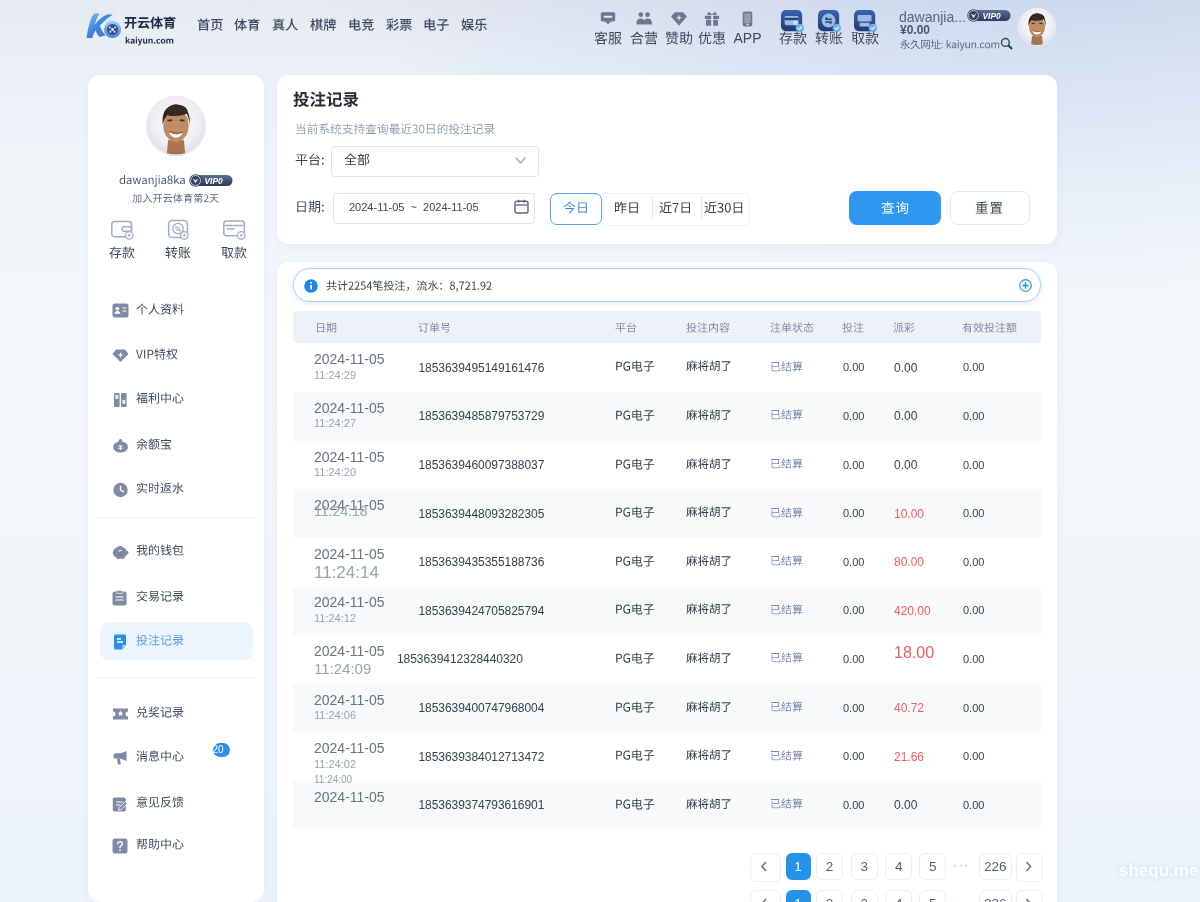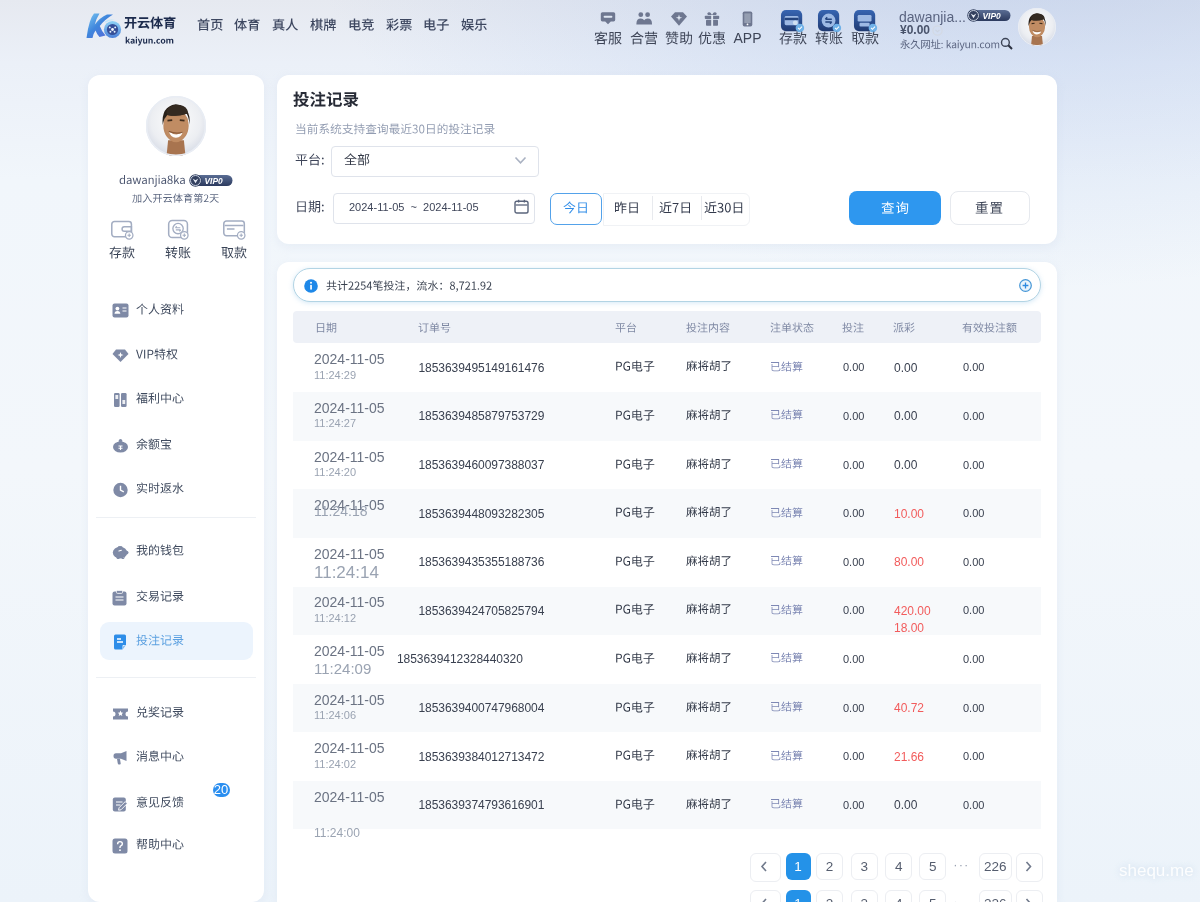--- a/index.html
+++ b/index.html
@@ -377,21 +377,21 @@
         <path d="M3.6 -1.8L3.6 -0.2C3.6 0.6 3.9 0.9 5.1 0.9C5.4 0.9 7.1 0.9 7.4 0.9C8.4 0.9 8.6 0.5 8.7 -0.8C8.5 -0.9 8.1 -1.0 7.9 -1.1C7.9 -0.0 7.8 0.1 7.3 0.1C6.9 0.1 5.5 0.1 5.2 0.1C4.6 0.1 4.5 0.0 4.5 -0.2L4.5 -1.8ZM8.9 -1.7C9.5 -1.0 10.2 -0.1 10.4 0.4L11.2 0.1C10.9 -0.5 10.2 -1.4 9.6 -2.0ZM2.2 -1.9C1.9 -1.2 1.3 -0.3 0.7 0.2L1.5 0.6C2.1 0.1 2.6 -0.8 2.9 -1.5ZM3.1 -3.9L8.9 -3.9L8.9 -3.0L3.1 -3.0ZM3.1 -5.3L8.9 -5.3L8.9 -4.5L3.1 -4.5ZM2.3 -5.9L2.3 -2.4L5.3 -2.4L4.9 -2.0C5.6 -1.6 6.4 -1.1 6.8 -0.7L7.3 -1.2C7.0 -1.6 6.3 -2.1 5.6 -2.4L9.8 -2.4L9.8 -5.9ZM4.1 -8.5L7.9 -8.5C7.8 -8.1 7.6 -7.6 7.4 -7.3L4.6 -7.3C4.5 -7.6 4.3 -8.1 4.1 -8.5ZM5.3 -10.0C5.5 -9.8 5.6 -9.5 5.7 -9.2L1.4 -9.2L1.4 -8.5L3.9 -8.5L3.2 -8.3C3.4 -8.0 3.6 -7.6 3.7 -7.3L0.9 -7.3L0.9 -6.5L11.2 -6.5L11.2 -7.3L8.3 -7.3C8.5 -7.6 8.7 -7.9 8.9 -8.3L8.2 -8.5L10.6 -8.5L10.6 -9.2L6.7 -9.2C6.6 -9.5 6.4 -9.9 6.2 -10.2Z M18.2 -3.6L18.2 -0.6C18.2 0.4 18.6 0.7 19.7 0.7C20.0 0.7 21.6 0.7 21.9 0.7C23.0 0.7 23.2 0.2 23.4 -1.7C23.1 -1.7 22.7 -1.9 22.5 -2.0C22.5 -0.4 22.4 -0.2 21.8 -0.2C21.5 -0.2 20.1 -0.2 19.8 -0.2C19.2 -0.2 19.1 -0.2 19.1 -0.6L19.1 -3.6ZM17.4 -7.4C17.3 -3.1 17.2 -0.8 12.6 0.2C12.7 0.4 13.0 0.7 13.1 1.0C17.9 -0.2 18.2 -2.8 18.4 -7.4ZM14.1 -9.4L14.1 -2.5L15.1 -2.5L15.1 -8.5L20.9 -8.5L20.9 -2.5L21.8 -2.5L21.8 -9.4Z M33.6 -10.0C31.9 -9.5 28.7 -9.2 26.0 -9.0L26.0 -5.9C26.0 -4.0 25.9 -1.4 24.7 0.5C24.9 0.6 25.3 0.8 25.4 1.0C26.7 -0.8 26.9 -3.6 27.0 -5.5L27.8 -5.5C28.3 -4.0 29.1 -2.7 30.1 -1.6C29.1 -0.8 27.9 -0.3 26.6 0.1C26.7 0.3 27.0 0.6 27.1 0.9C28.5 0.5 29.7 -0.1 30.8 -1.0C31.9 -0.2 33.2 0.5 34.7 0.9C34.8 0.6 35.1 0.2 35.2 0.1C33.8 -0.3 32.5 -0.8 31.5 -1.6C32.7 -2.7 33.7 -4.2 34.2 -6.2L33.6 -6.5L33.4 -6.4L27.0 -6.4L27.0 -8.3C29.6 -8.4 32.5 -8.7 34.4 -9.3ZM33.0 -5.5C32.6 -4.2 31.8 -3.1 30.8 -2.2C29.9 -3.1 29.1 -4.2 28.7 -5.5Z M41.0 -4.8L41.0 -1.1L41.8 -1.1L41.8 -4.1L45.7 -4.1L45.7 -1.1L46.6 -1.1L46.6 -4.8ZM44.1 -0.5C45.0 -0.1 46.2 0.5 46.8 1.0L47.2 0.3C46.6 -0.1 45.4 -0.7 44.5 -1.1ZM43.4 -3.5L43.4 -2.3C43.4 -1.3 42.9 -0.4 40.2 0.3C40.4 0.4 40.6 0.8 40.7 1.0C43.5 0.3 44.2 -1.0 44.2 -2.3L44.2 -3.5ZM37.8 -10.1C37.5 -8.3 37.1 -6.5 36.3 -5.4C36.5 -5.3 36.9 -5.0 37.0 -4.9C37.4 -5.6 37.8 -6.4 38.1 -7.4L39.6 -7.4C39.4 -6.8 39.2 -6.2 39.0 -5.8L39.6 -5.6C40.0 -6.2 40.4 -7.2 40.7 -8.1L40.1 -8.3L39.9 -8.2L38.3 -8.2C38.4 -8.8 38.5 -9.3 38.6 -9.9ZM37.8 0.9C38.0 0.6 38.3 0.4 40.3 -1.2C40.3 -1.4 40.1 -1.7 40.1 -1.9L38.8 -1.0L38.8 -5.8L38.0 -5.8L38.0 -0.9C38.0 -0.3 37.5 0.1 37.3 0.3C37.5 0.4 37.7 0.7 37.8 0.9ZM41.1 -9.3L41.1 -7.0L43.4 -7.0L43.4 -6.2L40.5 -6.2L40.5 -5.5L47.5 -5.5L47.5 -6.2L44.3 -6.2L44.3 -7.0L46.7 -7.0L46.7 -9.3L44.3 -9.3L44.3 -10.1L43.4 -10.1L43.4 -9.3ZM41.8 -8.6L43.4 -8.6L43.4 -7.6L41.8 -7.6ZM44.3 -8.6L45.9 -8.6L45.9 -7.6L44.3 -7.6Z" fill="#3f4a5e"></path>
       </svg></div>
     <div style="position:absolute;left:111.5px;top:838px;"><svg width="16" height="16" viewBox="0 0 16 16">
         <rect x="0.5" y="0.5" width="15" height="15" rx="2.5" fill="#7f8aa6"></rect>
         <path d="M5.6 6.2 Q5.6 3.6 8 3.6 Q10.4 3.6 10.4 5.8 Q10.4 7.3 8.8 7.9 Q8 8.2 8 9.4 L8 10" stroke="#fff" stroke-width="1.4" fill="none"></path>
         <circle cx="8" cy="12.2" r="0.9" fill="#fff"></circle>
       </svg></div>
     <div style="position:absolute;left:136px;top:838px;"><svg width="49" height="14" viewBox="0 -10.6 49 14">
         <path d="M3.3 -10.1L3.3 -9.1L0.8 -9.1L0.8 -8.4L3.3 -8.4L3.3 -7.5L1.0 -7.5L1.0 -6.8L3.3 -6.8L3.3 -6.5C3.3 -6.3 3.3 -6.1 3.2 -5.9L0.6 -5.9L0.6 -5.1L2.8 -5.1C2.5 -4.6 1.8 -4.1 0.8 -3.7C1.0 -3.6 1.3 -3.3 1.5 -3.1C2.8 -3.6 3.5 -4.4 3.9 -5.1L6.5 -5.1L6.5 -5.9L4.1 -5.9C4.2 -6.1 4.2 -6.3 4.2 -6.5L4.2 -6.8L6.2 -6.8L6.2 -7.5L4.2 -7.5L4.2 -8.4L6.4 -8.4L6.4 -9.1L4.2 -9.1L4.2 -10.1ZM7.0 -9.6L7.0 -3.6L7.9 -3.6L7.9 -8.8L9.9 -8.8C9.6 -8.3 9.2 -7.7 8.8 -7.2C9.9 -6.6 10.3 -6.0 10.3 -5.6C10.3 -5.3 10.2 -5.2 10.0 -5.1C9.8 -5.0 9.6 -5.0 9.5 -5.0C9.1 -5.0 8.7 -5.0 8.2 -5.0C8.3 -4.8 8.4 -4.5 8.4 -4.3C8.9 -4.2 9.4 -4.2 9.8 -4.3C10.1 -4.3 10.4 -4.4 10.6 -4.5C11.0 -4.7 11.2 -5.0 11.1 -5.5C11.1 -6.1 10.8 -6.6 9.8 -7.3C10.3 -7.9 10.8 -8.6 11.3 -9.2L10.6 -9.6L10.5 -9.6ZM1.8 -3.1L1.8 0.3L2.7 0.3L2.7 -2.3L5.5 -2.3L5.5 0.9L6.4 0.9L6.4 -2.3L9.5 -2.3L9.5 -0.7C9.5 -0.5 9.4 -0.5 9.2 -0.5C9.0 -0.5 8.3 -0.5 7.5 -0.5C7.7 -0.3 7.8 0.0 7.9 0.3C8.9 0.3 9.5 0.3 9.9 0.2C10.3 0.0 10.4 -0.2 10.4 -0.7L10.4 -3.1L6.4 -3.1L6.4 -4.1L5.5 -4.1L5.5 -3.1Z M19.6 -10.1C19.6 -9.2 19.6 -8.2 19.6 -7.4L17.6 -7.4L17.6 -6.5L19.5 -6.5C19.4 -3.6 18.8 -1.1 16.5 0.3C16.7 0.5 17.0 0.8 17.1 1.0C19.6 -0.6 20.2 -3.3 20.4 -6.5L22.3 -6.5C22.2 -2.1 22.0 -0.5 21.7 -0.1C21.6 0.0 21.5 0.0 21.3 0.0C21.0 0.0 20.4 0.0 19.7 -0.0C19.9 0.2 20.0 0.6 20.0 0.9C20.6 0.9 21.3 0.9 21.6 0.9C22.0 0.8 22.3 0.7 22.5 0.4C22.9 -0.1 23.0 -1.8 23.1 -6.9C23.1 -7.0 23.1 -7.4 23.1 -7.4L20.4 -7.4C20.5 -8.2 20.5 -9.2 20.5 -10.1ZM12.4 -1.1M12.6 -0.2C14.0 -0.6 16.0 -1.0 17.9 -1.5L17.9 -2.3L17.2 -2.1L17.2 -9.5L13.3 -9.5L13.3 -1.3ZM14.1 -1.5L14.1 -3.5L16.3 -3.5L16.3 -1.9ZM14.1 -6.1L16.3 -6.1L16.3 -4.3L14.1 -4.3ZM14.1 -6.9L14.1 -8.7L16.3 -8.7L16.3 -6.9Z M29.5 -10.1L29.5 -7.9L25.2 -7.9L25.2 -2.2L26.1 -2.2L26.1 -3.0L29.5 -3.0L29.5 0.9L30.4 0.9L30.4 -3.0L33.9 -3.0L33.9 -2.3L34.8 -2.3L34.8 -7.9L30.4 -7.9L30.4 -10.1ZM26.1 -3.9L26.1 -7.1L29.5 -7.1L29.5 -3.9ZM33.9 -3.9L30.4 -3.9L30.4 -7.1L33.9 -7.1Z M39.5 -6.7L39.5 -0.8C39.5 0.4 39.9 0.7 41.2 0.7C41.5 0.7 43.3 0.7 43.6 0.7C45.0 0.7 45.3 0.1 45.4 -2.2C45.2 -2.3 44.8 -2.4 44.5 -2.6C44.5 -0.5 44.4 -0.1 43.6 -0.1C43.2 -0.1 41.6 -0.1 41.3 -0.1C40.6 -0.1 40.5 -0.2 40.5 -0.8L40.5 -6.7ZM37.6 -5.8C37.4 -4.4 37.0 -2.5 36.5 -1.3L37.4 -0.9C37.9 -2.2 38.3 -4.2 38.5 -5.7ZM45.1 -5.8C45.8 -4.4 46.5 -2.5 46.7 -1.3L47.6 -1.6C47.3 -2.9 46.7 -4.7 46.0 -6.1ZM40.1 -9.1C41.2 -8.3 42.7 -7.1 43.3 -6.3L44.0 -7.0C43.3 -7.8 41.8 -8.9 40.7 -9.7Z" fill="#3f4a5e"></path>
       </svg></div>
-    <div style="position:absolute;left:212.5px;top:783px;width:17px;height:14px;background:#2a8ef0;border-radius:7px;color:#fff;font-size:13px;text-align:center;line-height:14px">20</div>
+    <div style="position:absolute;left:212.5px;top:743px;width:17px;height:14px;background:#2a8ef0;border-radius:7px;color:#fff;font-size:10px;text-align:left;line-height:14px">20</div>
     <div class="card" style="left:277px;top:75px;width:780px;height:169px"></div>
     <div style="position:absolute;left:293px;top:91px;"><svg width="67" height="19" viewBox="0 -14.5 67 19">
         <path d="M2.6 -14.0L2.6 -10.9L0.6 -10.9L0.6 -9.0L2.6 -9.0L2.6 -6.1C1.8 -5.9 1.1 -5.8 0.4 -5.6L0.9 -3.7L2.6 -4.2L2.6 -0.7C2.6 -0.5 2.5 -0.4 2.3 -0.4C2.1 -0.4 1.4 -0.4 0.7 -0.4C1.0 0.0 1.2 0.8 1.3 1.4C2.5 1.4 3.3 1.3 3.8 1.0C4.4 0.7 4.6 0.2 4.6 -0.7L4.6 -4.7L6.0 -5.1L5.8 -6.9L4.6 -6.6L4.6 -9.0L6.3 -9.0L6.3 -10.9L4.6 -10.9L4.6 -14.0ZM7.7 -13.5L7.7 -11.7C7.7 -10.6 7.4 -9.4 5.4 -8.5C5.8 -8.2 6.5 -7.4 6.8 -7.1C9.0 -8.2 9.5 -10.0 9.5 -11.6L11.6 -11.6L11.6 -9.9C11.6 -8.2 11.9 -7.5 13.6 -7.5C13.9 -7.5 14.5 -7.5 14.7 -7.5C15.1 -7.5 15.5 -7.6 15.7 -7.7C15.7 -8.1 15.6 -8.8 15.6 -9.3C15.4 -9.2 14.9 -9.2 14.7 -9.2C14.5 -9.2 14.0 -9.2 13.8 -9.2C13.5 -9.2 13.5 -9.4 13.5 -9.9L13.5 -13.5ZM12.4 -5.0C11.9 -4.1 11.3 -3.3 10.5 -2.7C9.7 -3.3 9.0 -4.1 8.5 -5.0ZM6.2 -6.8L6.2 -5.0L7.2 -5.0L6.6 -4.8C7.2 -3.6 8.0 -2.5 8.9 -1.6C7.7 -1.0 6.4 -0.6 5.0 -0.3C5.4 0.1 5.8 0.9 6.0 1.5C7.7 1.1 9.2 0.5 10.5 -0.3C11.7 0.5 13.1 1.1 14.8 1.5C15.0 1.0 15.6 0.1 16.0 -0.3C14.6 -0.6 13.3 -1.0 12.2 -1.6C13.5 -2.8 14.5 -4.4 15.1 -6.4L13.8 -6.9L13.4 -6.8Z M18.0 -12.4C19.0 -11.9 20.4 -11.1 21.1 -10.5L22.2 -12.2C21.5 -12.7 20.1 -13.4 19.1 -13.8ZM17.1 -7.8C18.1 -7.3 19.5 -6.5 20.2 -6.0L21.3 -7.6C20.5 -8.1 19.1 -8.8 18.1 -9.2ZM17.5 0.0M19.2 1.4C20.2 -0.3 21.2 -2.1 22.1 -3.9L20.7 -5.2C19.7 -3.3 18.4 -1.2 17.5 0.0ZM25.5 -13.5C26.0 -12.7 26.4 -11.6 26.7 -10.9L22.3 -10.9L22.3 -9.1L26.3 -9.1L26.3 -6.1L22.9 -6.1L22.9 -4.3L26.3 -4.3L26.3 -0.9L21.7 -0.9L21.7 1.0L32.5 1.0L32.5 -0.9L28.3 -0.9L28.3 -4.3L31.5 -4.3L31.5 -6.1L28.3 -6.1L28.3 -9.1L32.1 -9.1L32.1 -10.9L27.1 -10.9L28.6 -11.5C28.4 -12.2 27.8 -13.3 27.3 -14.1Z M34.7 -12.5C35.6 -11.7 36.9 -10.5 37.4 -9.7L38.8 -11.1C38.2 -11.8 36.9 -13.0 36.0 -13.8ZM33.6 -9.0L33.6 -7.1L36.0 -7.1L36.0 -2.0C36.0 -1.1 35.6 -0.4 35.2 -0.1C35.5 0.1 36.0 0.9 36.2 1.3C36.5 0.9 37.0 0.5 39.9 -1.6C39.7 -2.0 39.4 -2.8 39.3 -3.3L38.0 -2.4L38.0 -9.0ZM39.8 -13.0L39.8 -11.0L46.1 -11.0L46.1 -7.6L40.2 -7.6L40.2 -1.5C40.2 0.6 40.9 1.2 43.1 1.2C43.5 1.2 45.7 1.2 46.2 1.2C48.2 1.2 48.8 0.4 49.0 -2.5C48.5 -2.6 47.6 -2.9 47.2 -3.3C47.0 -1.1 46.9 -0.7 46.0 -0.7C45.5 -0.7 43.7 -0.7 43.3 -0.7C42.4 -0.7 42.2 -0.8 42.2 -1.5L42.2 -5.8L46.1 -5.8L46.1 -5.0L48.0 -5.0L48.0 -13.0Z M51.4 -4.9C52.5 -4.3 53.8 -3.4 54.4 -2.7L55.8 -4.1C55.1 -4.7 53.8 -5.6 52.7 -6.1ZM51.5 -13.2L51.5 -11.4L61.1 -11.4L61.1 -10.5L52.0 -10.5L52.0 -8.8L61.0 -8.8L61.0 -7.9L50.5 -7.9L50.5 -6.2L56.7 -6.2L56.7 -3.5C54.4 -2.6 51.9 -1.7 50.4 -1.2L51.4 0.6C53.0 -0.0 54.8 -0.8 56.7 -1.7L56.7 -0.4C56.7 -0.2 56.6 -0.1 56.3 -0.1C56.1 -0.1 55.1 -0.1 54.3 -0.2C54.6 0.3 54.9 1.0 55.0 1.5C56.2 1.6 57.1 1.5 57.8 1.3C58.5 1.0 58.7 0.6 58.7 -0.4L58.7 -2.7C60.0 -1.1 61.8 0.2 64.0 0.9C64.3 0.3 64.8 -0.5 65.3 -0.9C63.7 -1.3 62.4 -1.9 61.3 -2.8C62.2 -3.4 63.3 -4.2 64.3 -5.0L62.7 -6.2L65.1 -6.2L65.1 -7.9L63.0 -7.9C63.2 -9.6 63.3 -11.5 63.3 -13.2L61.8 -13.3L61.4 -13.2ZM58.7 -6.2L62.5 -6.2C61.9 -5.5 60.9 -4.6 60.0 -4.0C59.5 -4.6 59.1 -5.1 58.7 -5.8Z" fill="#272b36"></path>
       </svg></div>
     <div style="position:absolute;left:295px;top:123px;"><svg width="201" height="14" viewBox="0 -10.3 201 14">
         <path d="M1.4 -9.0C2.0 -8.2 2.7 -7.0 2.9 -6.3L3.8 -6.7C3.5 -7.4 2.9 -8.5 2.2 -9.3ZM9.4 -9.4C9.0 -8.5 8.4 -7.3 7.9 -6.5L8.6 -6.2C9.2 -6.9 9.8 -8.1 10.3 -9.1ZM1.3 -0.4L1.3 0.4L9.2 0.4L9.2 0.9L10.2 0.9L10.2 -5.7L6.3 -5.7L6.3 -9.8L5.4 -9.8L5.4 -5.7L1.6 -5.7L1.6 -4.8L9.2 -4.8L9.2 -3.1L2.0 -3.1L2.0 -2.3L9.2 -2.3L9.2 -0.4Z M18.8 -6.0L18.8 -1.2L19.6 -1.2L19.6 -6.0ZM21.1 -6.4L21.1 -0.2C21.1 0.0 21.1 0.1 20.9 0.1C20.7 0.1 20.1 0.1 19.4 0.0C19.5 0.3 19.6 0.7 19.7 0.9C20.6 0.9 21.2 0.9 21.5 0.7C21.9 0.6 22.0 0.4 22.0 -0.2L22.0 -6.4ZM20.2 -9.9C19.9 -9.3 19.5 -8.5 19.1 -8.0L15.5 -8.0L16.1 -8.2C15.9 -8.7 15.4 -9.3 15.0 -9.8L14.1 -9.5C14.6 -9.1 15.0 -8.4 15.2 -8.0L12.3 -8.0L12.3 -7.2L22.8 -7.2L22.8 -8.0L20.1 -8.0C20.4 -8.5 20.8 -9.0 21.1 -9.6ZM16.5 -3.5L16.5 -2.3L13.9 -2.3L13.9 -3.5ZM16.5 -4.2L13.9 -4.2L13.9 -5.4L16.5 -5.4ZM13.1 -6.1L13.1 0.9L13.9 0.9L13.9 -1.6L16.5 -1.6L16.5 -0.1C16.5 0.1 16.4 0.1 16.3 0.1C16.1 0.1 15.6 0.1 15.0 0.1C15.1 0.3 15.2 0.7 15.3 0.9C16.1 0.9 16.6 0.9 16.9 0.7C17.2 0.6 17.3 0.4 17.3 -0.1L17.3 -6.1Z M26.7 -2.6C26.1 -1.8 25.2 -0.9 24.2 -0.4C24.5 -0.2 24.8 0.1 25.0 0.2C25.9 -0.4 26.9 -1.4 27.6 -2.3ZM30.8 -2.2C31.8 -1.5 33.0 -0.4 33.6 0.3L34.4 -0.3C33.7 -0.9 32.5 -2.0 31.5 -2.7ZM31.2 -5.2C31.5 -4.9 31.8 -4.6 32.1 -4.2L27.0 -3.9C28.7 -4.8 30.5 -5.8 32.2 -7.2L31.6 -7.7C31.0 -7.2 30.3 -6.8 29.7 -6.4L26.9 -6.2C27.7 -6.8 28.5 -7.6 29.3 -8.4C30.9 -8.5 32.3 -8.7 33.4 -9.0L32.8 -9.7C30.9 -9.3 27.5 -9.0 24.7 -8.8C24.7 -8.6 24.9 -8.3 24.9 -8.0C25.9 -8.1 27.0 -8.2 28.1 -8.3C27.3 -7.5 26.5 -6.8 26.2 -6.6C25.8 -6.3 25.5 -6.1 25.3 -6.1C25.4 -5.9 25.5 -5.5 25.5 -5.3C25.8 -5.4 26.1 -5.5 28.5 -5.6C27.5 -5.0 26.7 -4.5 26.3 -4.3C25.5 -4.0 25.0 -3.7 24.6 -3.7C24.7 -3.5 24.9 -3.0 24.9 -2.9C25.2 -3.0 25.7 -3.1 28.9 -3.3L28.9 -0.2C28.9 -0.1 28.9 -0.1 28.7 -0.0C28.5 -0.0 27.8 -0.0 27.1 -0.1C27.3 0.2 27.4 0.5 27.5 0.8C28.3 0.8 28.9 0.8 29.3 0.7C29.7 0.5 29.8 0.3 29.8 -0.2L29.8 -3.4L32.7 -3.6C33.1 -3.2 33.3 -2.8 33.5 -2.5L34.2 -2.9C33.8 -3.7 32.7 -4.7 31.8 -5.5Z M43.3 -4.1L43.3 -0.4C43.3 0.4 43.5 0.7 44.3 0.7C44.4 0.7 45.2 0.7 45.3 0.7C46.0 0.7 46.3 0.3 46.3 -1.3C46.1 -1.4 45.7 -1.5 45.6 -1.7C45.5 -0.3 45.5 -0.1 45.2 -0.1C45.1 -0.1 44.5 -0.1 44.4 -0.1C44.2 -0.1 44.1 -0.1 44.1 -0.4L44.1 -4.1ZM41.1 -4.1C41.0 -1.8 40.7 -0.5 38.8 0.2C39.0 0.4 39.3 0.7 39.4 0.9C41.5 0.0 41.8 -1.5 41.9 -4.1ZM35.6 -0.6M35.8 0.2C36.8 -0.1 38.2 -0.5 39.5 -1.0L39.4 -1.7C38.0 -1.3 36.5 -0.9 35.6 -0.6ZM42.1 -9.6C42.3 -9.2 42.6 -8.5 42.7 -8.1L39.9 -8.1L39.9 -7.3L42.0 -7.3C41.4 -6.6 40.6 -5.5 40.4 -5.3C40.1 -5.1 39.9 -5.0 39.6 -4.9C39.7 -4.7 39.9 -4.3 39.9 -4.1C40.2 -4.2 40.7 -4.3 45.0 -4.7C45.2 -4.4 45.3 -4.0 45.5 -3.8L46.2 -4.2C45.9 -4.9 45.1 -6.0 44.5 -6.8L43.8 -6.5C44.0 -6.1 44.3 -5.7 44.5 -5.4L41.3 -5.1C41.9 -5.7 42.5 -6.6 43.0 -7.3L46.2 -7.3L46.2 -8.1L42.8 -8.1L43.6 -8.4C43.4 -8.7 43.1 -9.4 42.9 -9.9ZM35.8 -4.9C36.0 -5.0 36.2 -5.1 37.7 -5.3C37.1 -4.6 36.7 -4.0 36.5 -3.8C36.1 -3.3 35.8 -3.0 35.6 -3.0C35.7 -2.7 35.8 -2.3 35.9 -2.1C36.1 -2.3 36.5 -2.4 39.4 -3.0C39.4 -3.2 39.4 -3.6 39.4 -3.8L37.2 -3.4C38.1 -4.4 39.0 -5.7 39.7 -6.9L38.9 -7.4C38.7 -7.0 38.4 -6.5 38.2 -6.1L36.7 -6.0C37.5 -7.0 38.2 -8.2 38.7 -9.5L37.8 -9.9C37.3 -8.5 36.5 -6.9 36.2 -6.6C35.9 -6.2 35.7 -5.9 35.5 -5.8C35.6 -5.6 35.7 -5.1 35.8 -4.9Z M52.2 -9.8L52.2 -8.0L47.7 -8.0L47.7 -7.2L52.2 -7.2L52.2 -5.4L48.2 -5.4L48.2 -4.5L49.5 -4.5L49.2 -4.4C49.9 -3.1 50.7 -2.1 51.8 -1.3C50.5 -0.6 48.9 -0.2 47.2 0.1C47.4 0.3 47.6 0.7 47.7 0.9C49.5 0.6 51.2 0.1 52.7 -0.7C54.0 0.1 55.6 0.6 57.5 0.9C57.7 0.6 57.9 0.2 58.1 0.0C56.3 -0.2 54.8 -0.6 53.5 -1.3C54.9 -2.2 55.9 -3.4 56.6 -5.0L56.0 -5.4L55.8 -5.4L53.1 -5.4L53.1 -7.2L57.6 -7.2L57.6 -8.0L53.1 -8.0L53.1 -9.8ZM50.1 -4.5L55.3 -4.5C54.7 -3.4 53.8 -2.5 52.7 -1.8C51.6 -2.5 50.7 -3.4 50.1 -4.5Z M63.7 -2.4C64.2 -1.8 64.8 -0.9 65.0 -0.3L65.8 -0.8C65.5 -1.3 64.9 -2.2 64.4 -2.8ZM65.8 -9.8L65.8 -8.3L63.3 -8.3L63.3 -7.5L65.8 -7.5L65.8 -6.0L62.7 -6.0L62.7 -5.2L67.4 -5.2L67.4 -3.9L62.9 -3.9L62.9 -3.1L67.4 -3.1L67.4 -0.1C67.4 0.0 67.3 0.1 67.1 0.1C67.0 0.1 66.4 0.1 65.7 0.1C65.8 0.3 65.9 0.7 66.0 0.9C66.8 0.9 67.4 0.9 67.7 0.8C68.1 0.6 68.2 0.4 68.2 -0.1L68.2 -3.1L69.7 -3.1L69.7 -3.9L68.2 -3.9L68.2 -5.2L69.7 -5.2L69.7 -6.0L66.7 -6.0L66.7 -7.5L69.2 -7.5L69.2 -8.3L66.7 -8.3L66.7 -9.8ZM60.5 -9.8L60.5 -7.5L59.0 -7.5L59.0 -6.6L60.5 -6.6L60.5 -4.1C59.9 -3.9 59.3 -3.7 58.8 -3.6L59.0 -2.7L60.5 -3.2L60.5 -0.1C60.5 0.0 60.4 0.1 60.3 0.1C60.2 0.1 59.7 0.1 59.2 0.1C59.3 0.3 59.4 0.7 59.4 0.9C60.2 0.9 60.6 0.9 60.9 0.7C61.2 0.6 61.3 0.4 61.3 -0.1L61.3 -3.5L62.6 -3.9L62.5 -4.7L61.3 -4.4L61.3 -6.6L62.6 -6.6L62.6 -7.5L61.3 -7.5L61.3 -9.8Z M73.7 -2.6L78.4 -2.6L78.4 -1.6L73.7 -1.6ZM73.7 -4.1L78.4 -4.1L78.4 -3.2L73.7 -3.2ZM72.8 -4.8L72.8 -0.9L79.3 -0.9L79.3 -4.8ZM71.1 -0.2L71.1 0.6L81.1 0.6L81.1 -0.2ZM75.6 -9.8L75.6 -8.3L70.9 -8.3L70.9 -7.6L74.6 -7.6C73.6 -6.5 72.1 -5.5 70.6 -5.0C70.8 -4.8 71.1 -4.5 71.2 -4.3C72.8 -4.9 74.5 -6.1 75.6 -7.5L75.6 -5.1L76.4 -5.1L76.4 -7.5C77.5 -6.2 79.3 -4.9 80.9 -4.4C81.0 -4.6 81.3 -4.9 81.5 -5.1C80.0 -5.5 78.4 -6.5 77.4 -7.6L81.2 -7.6L81.2 -8.3L76.4 -8.3L76.4 -9.8Z M83.2 -9.1C83.8 -8.5 84.5 -7.8 84.8 -7.3L85.5 -7.9C85.1 -8.3 84.4 -9.1 83.8 -9.6ZM82.4 -6.2L82.4 -5.3L84.0 -5.3L84.0 -1.3C84.0 -0.8 83.7 -0.4 83.5 -0.3C83.6 -0.1 83.9 0.3 83.9 0.5C84.1 0.2 84.4 -0.0 86.4 -1.5C86.3 -1.7 86.2 -2.0 86.1 -2.2L84.9 -1.4L84.9 -6.2ZM87.8 -9.8C87.3 -8.3 86.5 -6.9 85.6 -5.9C85.8 -5.8 86.1 -5.5 86.3 -5.3C86.8 -5.9 87.2 -6.5 87.7 -7.3L92.0 -7.3C91.9 -2.4 91.7 -0.5 91.3 -0.1C91.2 0.0 91.1 0.1 90.8 0.1C90.6 0.1 89.9 0.1 89.2 0.0C89.4 0.2 89.5 0.6 89.5 0.9C90.1 0.9 90.8 0.9 91.2 0.9C91.6 0.8 91.8 0.7 92.1 0.4C92.5 -0.2 92.7 -2.1 92.9 -7.6C92.9 -7.7 92.9 -8.1 92.9 -8.1L88.1 -8.1C88.3 -8.6 88.5 -9.1 88.7 -9.6ZM89.8 -3.4L89.8 -2.2L87.7 -2.2L87.7 -3.4ZM89.8 -4.1L87.7 -4.1L87.7 -5.4L89.8 -5.4ZM86.9 -6.1L86.9 -0.7L87.7 -0.7L87.7 -1.4L90.5 -1.4L90.5 -6.1Z M96.5 -7.4L102.4 -7.4L102.4 -6.6L96.5 -6.6ZM96.5 -8.8L102.4 -8.8L102.4 -8.0L96.5 -8.0ZM95.7 -9.5L95.7 -6.0L103.3 -6.0L103.3 -9.5ZM98.2 -4.6L98.2 -3.8L96.1 -3.8L96.1 -4.6ZM94.1 -0.5M94.2 0.3M98.2 -0.2L98.2 0.9L99.1 0.9L99.1 -0.3L99.7 -0.4L99.7 -1.1L99.1 -1.0L99.1 -4.6L104.7 -4.6L104.7 -5.3L94.2 -5.3L94.2 -4.6L95.3 -4.6L95.3 -0.6ZM99.5 -3.9L99.5 -3.1L100.2 -3.1L100.0 -3.1C100.4 -2.2 100.8 -1.5 101.5 -0.8C100.8 -0.3 100.1 0.0 99.3 0.3C99.5 0.4 99.7 0.7 99.8 0.9C100.6 0.6 101.3 0.2 102.0 -0.3C102.7 0.2 103.5 0.6 104.4 0.9C104.5 0.7 104.7 0.4 104.9 0.2C104.0 0.0 103.3 -0.4 102.6 -0.8C103.4 -1.6 104.0 -2.5 104.4 -3.7L103.9 -3.9L103.7 -3.9ZM100.8 -3.1L103.3 -3.1C103.0 -2.4 102.6 -1.8 102.0 -1.3C101.5 -1.8 101.1 -2.4 100.8 -3.1ZM98.2 -3.1L98.2 -2.3L96.1 -2.3L96.1 -3.1ZM98.2 -1.7L98.2 -0.9L96.1 -0.7L96.1 -1.7Z M106.2 -9.2C106.9 -8.5 107.7 -7.7 108.0 -7.1L108.7 -7.6C108.3 -8.2 107.6 -9.0 106.9 -9.6ZM115.4 -9.8C114.2 -9.5 112.0 -9.2 110.2 -9.1L110.2 -6.5C110.2 -5.0 110.1 -2.9 109.0 -1.4C109.2 -1.3 109.6 -1.0 109.8 -0.9C110.7 -2.2 111.0 -4.0 111.0 -5.6L113.4 -5.6L113.4 -0.9L114.3 -0.9L114.3 -5.6L116.4 -5.6L116.4 -6.4L111.0 -6.4L111.0 -6.5L111.0 -8.4C112.8 -8.5 114.8 -8.8 116.2 -9.2ZM108.4 -5.6L105.9 -5.6L105.9 -4.7L107.5 -4.7L107.5 -1.5C107.0 -1.3 106.4 -0.7 105.8 -0.1L106.3 0.7C106.9 -0.1 107.5 -0.7 107.9 -0.7C108.2 -0.7 108.5 -0.4 109.0 -0.0C109.9 0.5 110.8 0.6 112.3 0.6C113.4 0.6 115.5 0.5 116.3 0.5C116.3 0.2 116.5 -0.2 116.6 -0.5C115.5 -0.3 113.7 -0.2 112.3 -0.2C111.0 -0.2 110.0 -0.3 109.2 -0.8C108.8 -1.0 108.6 -1.3 108.4 -1.4Z M120.1 0.2C121.6 0.2 122.8 -0.8 122.8 -2.3C122.8 -3.5 122.0 -4.2 121.0 -4.5L121.0 -4.5C121.9 -4.8 122.5 -5.5 122.5 -6.6C122.5 -7.9 121.5 -8.7 120.0 -8.7C119.1 -8.7 118.3 -8.3 117.7 -7.7L118.2 -7.0C118.7 -7.5 119.3 -7.9 120.0 -7.9C120.9 -7.9 121.5 -7.3 121.5 -6.5C121.5 -5.6 120.9 -4.9 119.1 -4.9L119.1 -4.0C121.1 -4.0 121.8 -3.4 121.8 -2.3C121.8 -1.3 121.0 -0.7 120.0 -0.7C119.0 -0.7 118.4 -1.2 117.9 -1.7L117.3 -1.0C117.9 -0.4 118.7 0.2 120.1 0.2Z M126.7 0.2C128.4 0.2 129.4 -1.3 129.4 -4.3C129.4 -7.3 128.4 -8.7 126.7 -8.7C125.1 -8.7 124.1 -7.3 124.1 -4.3C124.1 -1.3 125.1 0.2 126.7 0.2ZM126.7 -0.7C125.8 -0.7 125.1 -1.8 125.1 -4.3C125.1 -6.8 125.8 -7.9 126.7 -7.9C127.7 -7.9 128.4 -6.8 128.4 -4.3C128.4 -1.8 127.7 -0.7 126.7 -0.7Z M132.9 -4.1L138.8 -4.1L138.8 -0.8L132.9 -0.8ZM132.9 -5.0L132.9 -8.2L138.8 -8.2L138.8 -5.0ZM132.0 -9.0L132.0 0.8L132.9 0.8L132.9 0.0L138.8 0.0L138.8 0.7L139.7 0.7L139.7 -9.0Z M148.1 -4.9C148.8 -4.1 149.6 -2.9 149.9 -2.2L150.7 -2.7C150.3 -3.4 149.5 -4.5 148.8 -5.3ZM144.5 -9.9C144.4 -9.3 144.2 -8.5 144.0 -7.9L142.7 -7.9L142.7 0.6L143.5 0.6L143.5 -0.3L146.8 -0.3L146.8 -7.9L144.8 -7.9C145.0 -8.4 145.2 -9.1 145.4 -9.7ZM143.5 -7.2L146.0 -7.2L146.0 -4.7L143.5 -4.7ZM143.5 -1.1L143.5 -3.9L146.0 -3.9L146.0 -1.1ZM148.7 -9.9C148.3 -8.3 147.7 -6.6 146.9 -5.6C147.1 -5.5 147.4 -5.2 147.6 -5.1C148.0 -5.7 148.4 -6.4 148.7 -7.2L151.7 -7.2C151.6 -2.5 151.4 -0.7 151.0 -0.3C150.9 -0.1 150.7 -0.1 150.5 -0.1C150.2 -0.1 149.5 -0.1 148.8 -0.2C148.9 0.1 149.0 0.4 149.0 0.7C149.7 0.7 150.4 0.7 150.8 0.7C151.2 0.7 151.5 0.6 151.7 0.2C152.2 -0.4 152.4 -2.2 152.5 -7.5C152.6 -7.7 152.6 -8.0 152.6 -8.0L149.0 -8.0C149.2 -8.5 149.4 -9.1 149.5 -9.7Z M155.5 -9.8L155.5 -7.5L153.9 -7.5L153.9 -6.6L155.5 -6.6L155.5 -4.1C154.9 -3.9 154.3 -3.8 153.8 -3.6L154.0 -2.8L155.5 -3.2L155.5 -0.2C155.5 -0.0 155.5 0.0 155.3 0.0C155.2 0.0 154.6 0.1 154.1 0.0C154.2 0.3 154.3 0.6 154.4 0.8C155.2 0.8 155.6 0.8 156.0 0.7C156.3 0.5 156.4 0.3 156.4 -0.2L156.4 -3.5L157.6 -3.8L157.5 -4.7L156.4 -4.3L156.4 -6.6L157.8 -6.6L157.8 -7.5L156.4 -7.5L156.4 -9.8ZM158.9 -9.4L158.9 -8.1C158.9 -7.3 158.7 -6.3 157.4 -5.6C157.6 -5.5 157.9 -5.1 158.0 -4.9C159.4 -5.8 159.8 -7.0 159.8 -8.1L159.8 -8.6L161.8 -8.6L161.8 -6.7C161.8 -5.8 162.0 -5.5 162.8 -5.5C163.0 -5.5 163.6 -5.5 163.8 -5.5C164.0 -5.5 164.3 -5.5 164.4 -5.5C164.4 -5.7 164.4 -6.1 164.3 -6.3C164.2 -6.3 163.9 -6.2 163.8 -6.2C163.6 -6.2 163.0 -6.2 162.9 -6.2C162.7 -6.2 162.6 -6.4 162.6 -6.7L162.6 -9.4ZM162.6 -3.8C162.2 -2.9 161.5 -2.2 160.8 -1.6C160.0 -2.2 159.4 -3.0 159.0 -3.8ZM157.8 -4.7L157.8 -3.8L158.3 -3.8L158.1 -3.8C158.6 -2.7 159.2 -1.8 160.0 -1.1C159.1 -0.5 158.0 -0.1 156.9 0.2C157.0 0.4 157.2 0.7 157.3 1.0C158.5 0.7 159.7 0.2 160.7 -0.5C161.7 0.2 162.8 0.7 164.0 0.9C164.2 0.7 164.4 0.3 164.6 0.1C163.4 -0.1 162.4 -0.5 161.5 -1.1C162.5 -1.9 163.3 -3.0 163.8 -4.4L163.2 -4.7L163.1 -4.7Z M166.2 -9.1C166.9 -8.7 167.9 -8.1 168.4 -7.7L168.9 -8.5C168.4 -8.8 167.4 -9.4 166.7 -9.7ZM165.6 -5.8C166.3 -5.5 167.3 -4.9 167.7 -4.5L168.2 -5.3C167.7 -5.6 166.8 -6.2 166.1 -6.5ZM165.9 0.2M166.7 0.8C167.4 -0.3 168.2 -1.8 168.8 -3.0L168.2 -3.6C167.5 -2.2 166.5 -0.7 165.9 0.2ZM171.5 -9.6C171.9 -9.0 172.3 -8.2 172.5 -7.6L173.3 -8.0C173.1 -8.5 172.7 -9.3 172.3 -9.9ZM169.0 -7.6L169.0 -6.8L172.1 -6.8L172.1 -4.1L169.4 -4.1L169.4 -3.3L172.1 -3.3L172.1 -0.3L168.6 -0.3L168.6 0.6L176.3 0.6L176.3 -0.3L173.0 -0.3L173.0 -3.3L175.6 -3.3L175.6 -4.1L173.0 -4.1L173.0 -6.8L176.1 -6.8L176.1 -7.6Z M178.2 -9.0C178.9 -8.4 179.7 -7.6 180.1 -7.1L180.7 -7.7C180.3 -8.2 179.5 -9.0 178.8 -9.5ZM179.1 0.7L179.1 0.7C179.3 0.5 179.6 0.2 181.6 -1.1C181.5 -1.3 181.3 -1.7 181.3 -1.9L180.1 -1.1L180.1 -6.2L177.3 -6.2L177.3 -5.3L179.2 -5.3L179.2 -1.1C179.2 -0.5 178.8 -0.1 178.6 0.0C178.8 0.2 179.0 0.5 179.1 0.7ZM181.7 -9.0L181.7 -8.1L186.3 -8.1L186.3 -5.2L181.9 -5.2L181.9 -0.7C181.9 0.5 182.3 0.8 183.6 0.8C183.9 0.8 186.0 0.8 186.3 0.8C187.6 0.8 187.9 0.2 188.0 -1.7C187.8 -1.7 187.4 -1.9 187.2 -2.0C187.1 -0.4 187.0 -0.1 186.3 -0.1C185.8 -0.1 184.1 -0.1 183.7 -0.1C183.0 -0.1 182.8 -0.2 182.8 -0.7L182.8 -4.3L186.3 -4.3L186.3 -3.7L187.2 -3.7L187.2 -9.0Z M190.1 -3.7C190.8 -3.3 191.7 -2.6 192.2 -2.2L192.8 -2.8C192.3 -3.2 191.4 -3.8 190.7 -4.2ZM190.1 -9.2L190.1 -8.4L197.1 -8.4L197.1 -7.3L190.4 -7.3L190.4 -6.5L197.1 -6.5L197.0 -5.4L189.3 -5.4L189.3 -4.6L193.9 -4.6L193.9 -2.5C192.2 -1.8 190.4 -1.1 189.3 -0.6L189.8 0.2C190.9 -0.3 192.4 -1.0 193.9 -1.6L193.9 -0.0C193.9 0.1 193.8 0.2 193.6 0.2C193.4 0.2 192.8 0.2 192.1 0.2C192.2 0.4 192.4 0.7 192.4 1.0C193.3 1.0 193.9 1.0 194.3 0.8C194.7 0.7 194.8 0.5 194.8 -0.0L194.8 -2.8C195.8 -1.2 197.2 -0.1 199.1 0.5C199.2 0.2 199.4 -0.1 199.6 -0.3C198.4 -0.6 197.3 -1.3 196.4 -2.1C197.1 -2.5 198.0 -3.2 198.7 -3.8L198.0 -4.3C197.4 -3.8 196.6 -3.1 195.8 -2.6C195.4 -3.1 195.1 -3.7 194.8 -4.3L194.8 -4.6L199.5 -4.6L199.5 -5.4L197.9 -5.4C198.0 -6.6 198.1 -8.0 198.1 -9.2L197.4 -9.2L197.3 -9.2Z" fill="#939db2"></path>
       </svg></div>
     <div style="position:absolute;left:295px;top:153px;"><svg width="31" height="15" viewBox="0 -11.4 31 15">
         <path d="M2.3 -8.2C2.8 -7.2 3.3 -6.0 3.5 -5.2L4.4 -5.5C4.2 -6.3 3.7 -7.5 3.1 -8.4ZM9.8 -8.5C9.5 -7.6 8.9 -6.2 8.4 -5.4L9.2 -5.1C9.8 -5.9 10.4 -7.2 10.8 -8.2ZM0.7 -4.5L0.7 -3.5L6.0 -3.5L6.0 1.0L7.0 1.0L7.0 -3.5L12.3 -3.5L12.3 -4.5L7.0 -4.5L7.0 -9.1L11.6 -9.1L11.6 -10.0L1.4 -10.0L1.4 -9.1L6.0 -9.1L6.0 -4.5Z M15.3 -4.4L15.3 1.0L16.3 1.0L16.3 0.3L22.6 0.3L22.6 1.0L23.7 1.0L23.7 -4.4ZM16.3 -0.6L16.3 -3.5L22.6 -3.5L22.6 -0.6ZM14.6 -5.5C15.1 -5.7 15.9 -5.8 23.4 -6.2C23.7 -5.8 24.0 -5.4 24.2 -5.0L25.0 -5.6C24.3 -6.7 22.8 -8.3 21.6 -9.5L20.8 -8.9C21.4 -8.4 22.1 -7.7 22.7 -7.0L16.0 -6.7C17.2 -7.8 18.3 -9.1 19.4 -10.5L18.4 -11.0C17.4 -9.4 15.8 -7.7 15.4 -7.3C14.9 -6.8 14.6 -6.6 14.3 -6.5C14.4 -6.2 14.6 -5.7 14.6 -5.5Z M27.8 -5.1C28.3 -5.1 28.7 -5.4 28.7 -6.0C28.7 -6.5 28.3 -6.9 27.8 -6.9C27.3 -6.9 26.9 -6.5 26.9 -6.0C26.9 -5.4 27.3 -5.1 27.8 -5.1ZM27.8 0.2C28.3 0.2 28.7 -0.2 28.7 -0.7C28.7 -1.3 28.3 -1.6 27.8 -1.6C27.3 -1.6 26.9 -1.3 26.9 -0.7C26.9 -0.2 27.3 0.2 27.8 0.2Z" fill="#3e4559"></path>
       </svg></div>
@@ -574,21 +574,21 @@
     <svg style="position:absolute;left:615px;top:651.9px" width="41" height="14" viewBox="0 -10.6 41 14">
       <use href="#gpg"></use>
     </svg>
     <svg style="position:absolute;left:685.5px;top:651.9px" width="47" height="13" viewBox="0 -10.1 47 13">
       <use href="#gmj"></use>
     </svg>
     <svg style="position:absolute;left:769.5px;top:652.4px" width="34" height="13" viewBox="0 -9.7 34 13">
       <use href="#gst"></use>
     </svg>
     <div class="num" style="position:absolute;left:843px;top:652.9px">0.00</div>
-    <div style="position:absolute;left:894px;top:621px;font-size:12px;color:#f25c5c">18.00</div>
+    <div style="position:absolute;left:894px;top:644px;font-size:16px;color:#f25c5c">18.00</div>
     <div class="num" style="position:absolute;left:963px;top:652.9px">0.00</div>
     <div style="position:absolute;left:293px;top:683.7px;width:748px;height:48.6px;background:#f7f9fb"></div>
     <div style="position:absolute;left:314px;top:691.5px;font-size:14px;color:#6b7383">2024-11-05</div>
     <div style="position:absolute;left:314px;top:709.0px;font-size:11px;color:#9aa3b2">11:24:06</div>
     <div style="position:absolute;left:418.5px;top:701.0px;font-size:12px;letter-spacing:-0.05px;color:#3a4150">1853639400747968004</div>
     <svg style="position:absolute;left:615px;top:700.5px" width="41" height="14" viewBox="0 -10.6 41 14">
       <use href="#gpg"></use>
     </svg>
     <svg style="position:absolute;left:685.5px;top:700.5px" width="47" height="13" viewBox="0 -10.1 47 13">
       <use href="#gmj"></use>
@@ -609,21 +609,21 @@
       <use href="#gmj"></use>
     </svg>
     <svg style="position:absolute;left:769.5px;top:749.6px" width="34" height="13" viewBox="0 -9.7 34 13">
       <use href="#gst"></use>
     </svg>
     <div class="num" style="position:absolute;left:843px;top:750.1px">0.00</div>
     <div style="position:absolute;left:894px;top:749.6px;font-size:12px;color:#f25c5c">21.66</div>
     <div class="num" style="position:absolute;left:963px;top:750.1px">0.00</div>
     <div style="position:absolute;left:293px;top:780.9px;width:748px;height:48.6px;background:#f7f9fb"></div>
     <div style="position:absolute;left:314px;top:788.7px;font-size:14px;color:#6b7383">2024-11-05</div>
-    <div style="position:absolute;left:314px;top:826px;font-size:12px;color:#9aa3b2">11:24:00</div>
+    <div style="position:absolute;left:314px;top:774px;font-size:10px;color:#9aa3b2">11:24:00</div>
     <div style="position:absolute;left:418.5px;top:798.2px;font-size:12px;letter-spacing:-0.05px;color:#3a4150">1853639374793616901</div>
     <svg style="position:absolute;left:615px;top:797.7px" width="41" height="14" viewBox="0 -10.6 41 14">
       <use href="#gpg"></use>
     </svg>
     <svg style="position:absolute;left:685.5px;top:797.7px" width="47" height="13" viewBox="0 -10.1 47 13">
       <use href="#gmj"></use>
     </svg>
     <svg style="position:absolute;left:769.5px;top:798.2px" width="34" height="13" viewBox="0 -9.7 34 13">
       <use href="#gst"></use>
     </svg>
@@ -653,13 +653,13 @@
     <div style="position:absolute;left:816px;top:889.5px;width:25px;height:25.5px;background:#fff;border:1px solid #eceef2;border-radius:6px;color:#555d6e;font-size:13.5px;text-align:center;line-height:26px">2</div>
     <div style="position:absolute;left:850.7px;top:889.5px;width:25px;height:25.5px;background:#fff;border:1px solid #eceef2;border-radius:6px;color:#555d6e;font-size:13.5px;text-align:center;line-height:26px">3</div>
     <div style="position:absolute;left:885.3px;top:889.5px;width:25px;height:25.5px;background:#fff;border:1px solid #eceef2;border-radius:6px;color:#555d6e;font-size:13.5px;text-align:center;line-height:26px">4</div>
     <div style="position:absolute;left:919.2px;top:889.5px;width:25px;height:25.5px;background:#fff;border:1px solid #eceef2;border-radius:6px;color:#555d6e;font-size:13.5px;text-align:center;line-height:26px">5</div>
     <div style="position:absolute;left:953.3px;top:889.5px;width:16px;height:27px;color:#9aa2b2;font-size:13px;text-align:center;line-height:24px;letter-spacing:1px">···</div>
     <div style="position:absolute;left:978.7px;top:889.5px;width:31px;height:25.5px;background:#fff;border:1px solid #eceef2;border-radius:6px;color:#555d6e;font-size:13.5px;text-align:center;line-height:26px">226</div>
     <div style="position:absolute;left:1016px;top:889.5px;width:25px;height:27px;background:#fff;border:1px solid #eceef2;border-radius:6px"></div>
     <svg style="position:absolute;left:1016px;top:889.5px" width="25" height="27" viewBox="0 0 25 27">
       <path d="M10.5 9 L14.5 13.5 L10.5 18" stroke="#717a8c" stroke-width="1.6" fill="none"></path>
     </svg>
-    <div style="position:absolute;left:1119px;top:861px;font-size:17px;font-weight:normal;color:rgba(255,255,255,0.9);text-shadow:0 0 6px rgba(160,190,220,0.45)">shequ.me</div>
+    <div style="position:absolute;left:1119px;top:861px;font-size:17px;font-weight:bold;color:rgba(255,255,255,0.9);text-shadow:0 0 6px rgba(160,190,220,0.45)">shequ.me</div>
   </div>
 </body></html>

